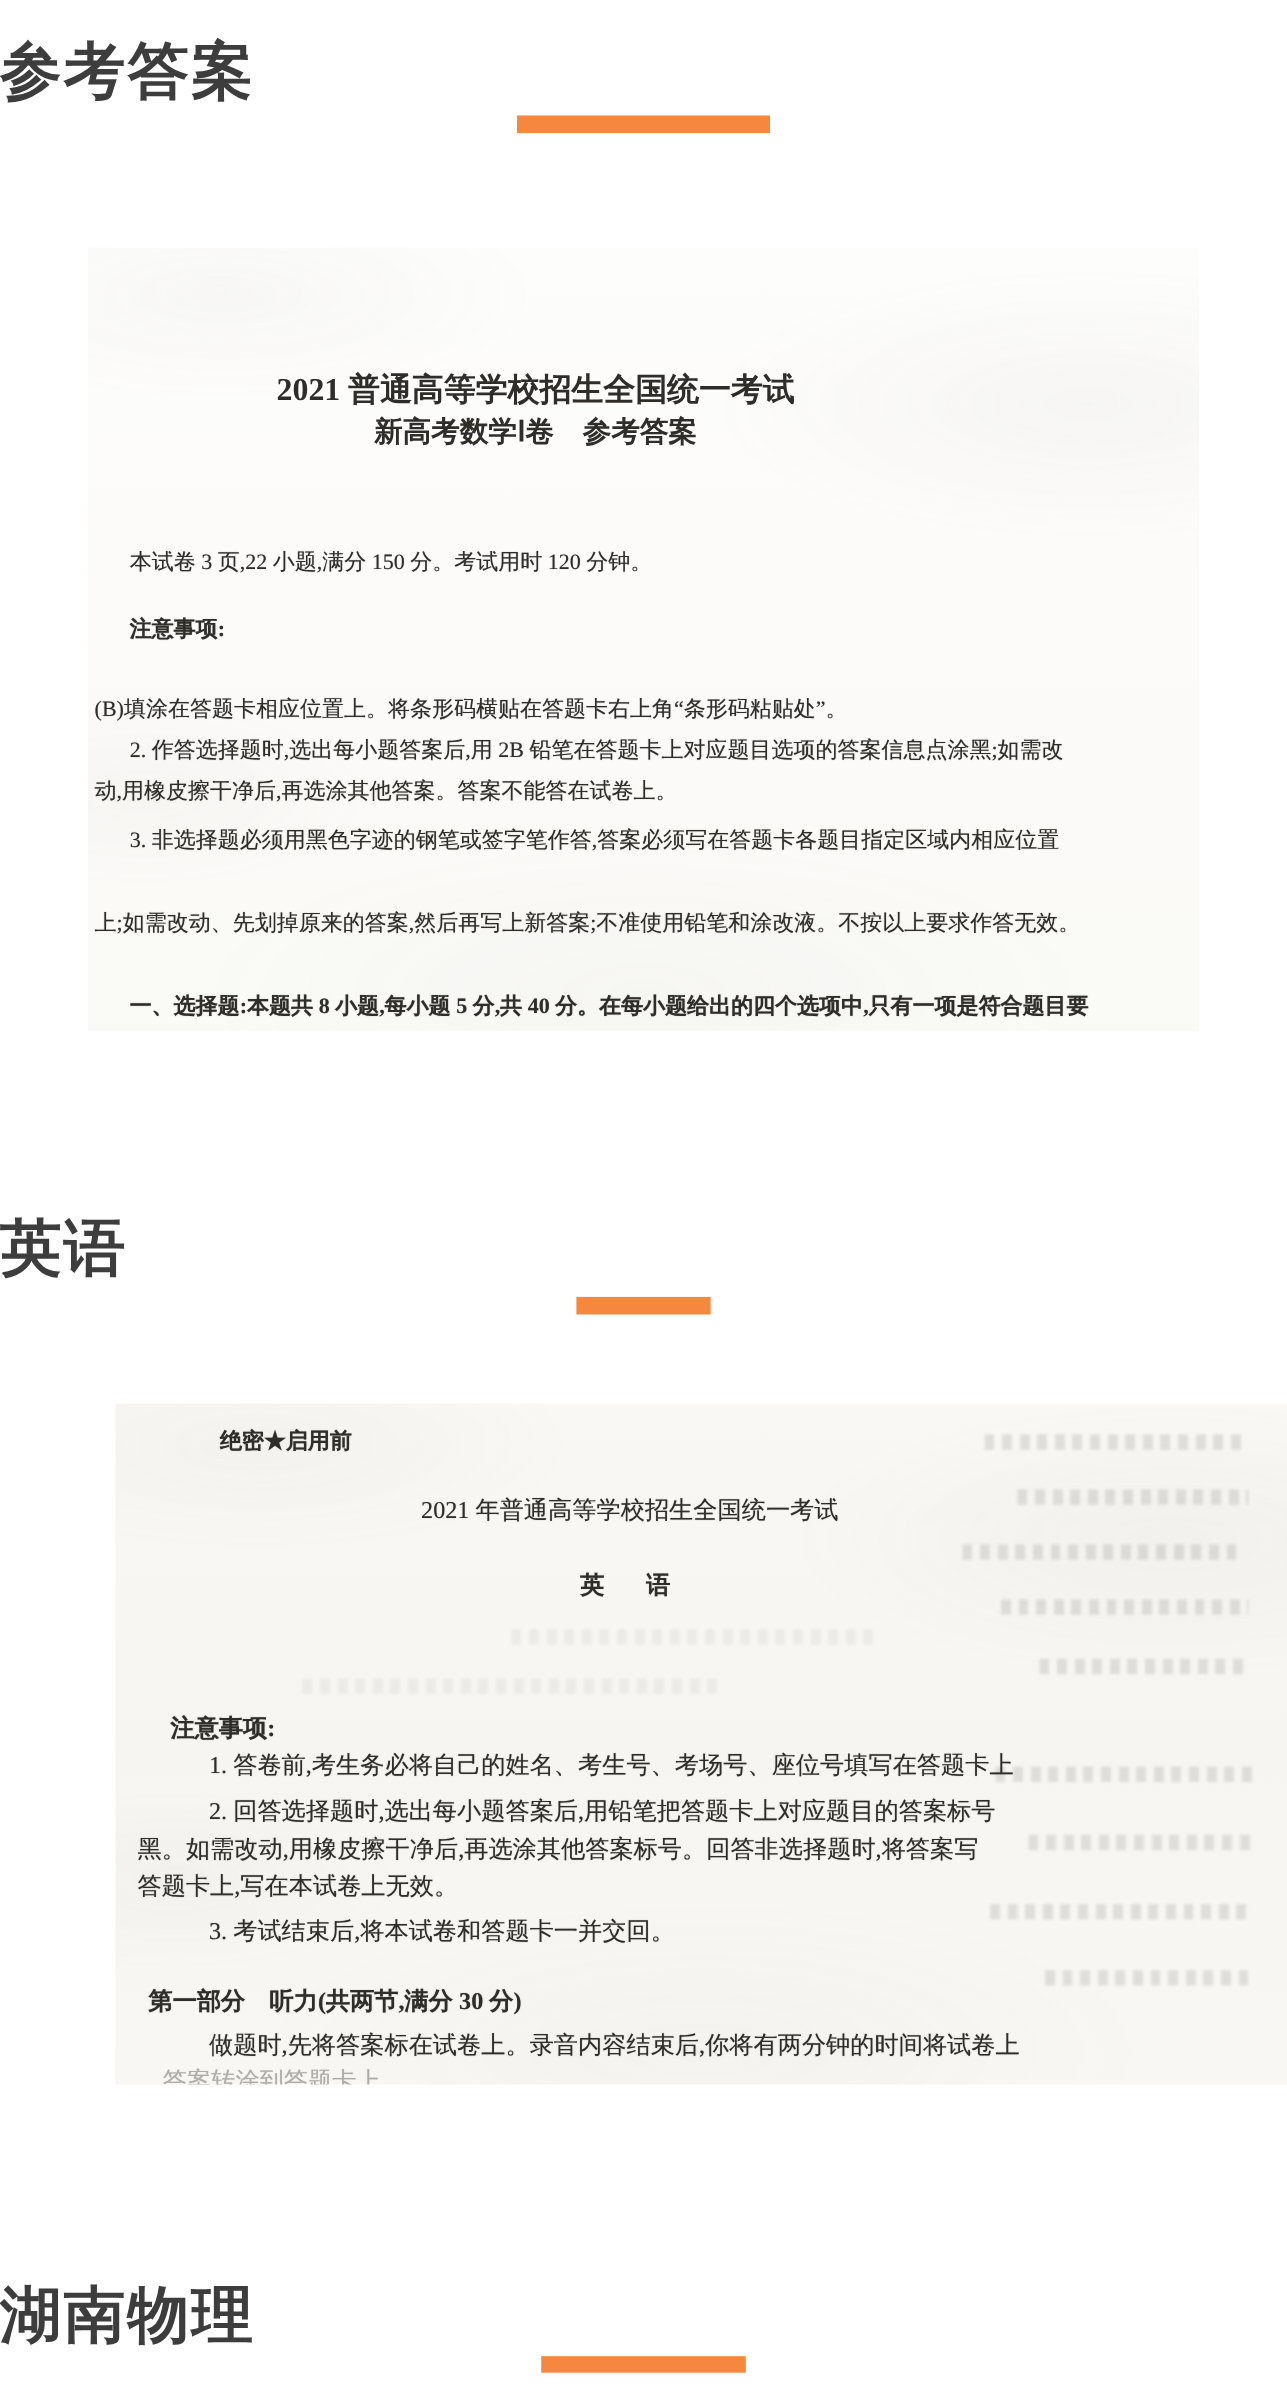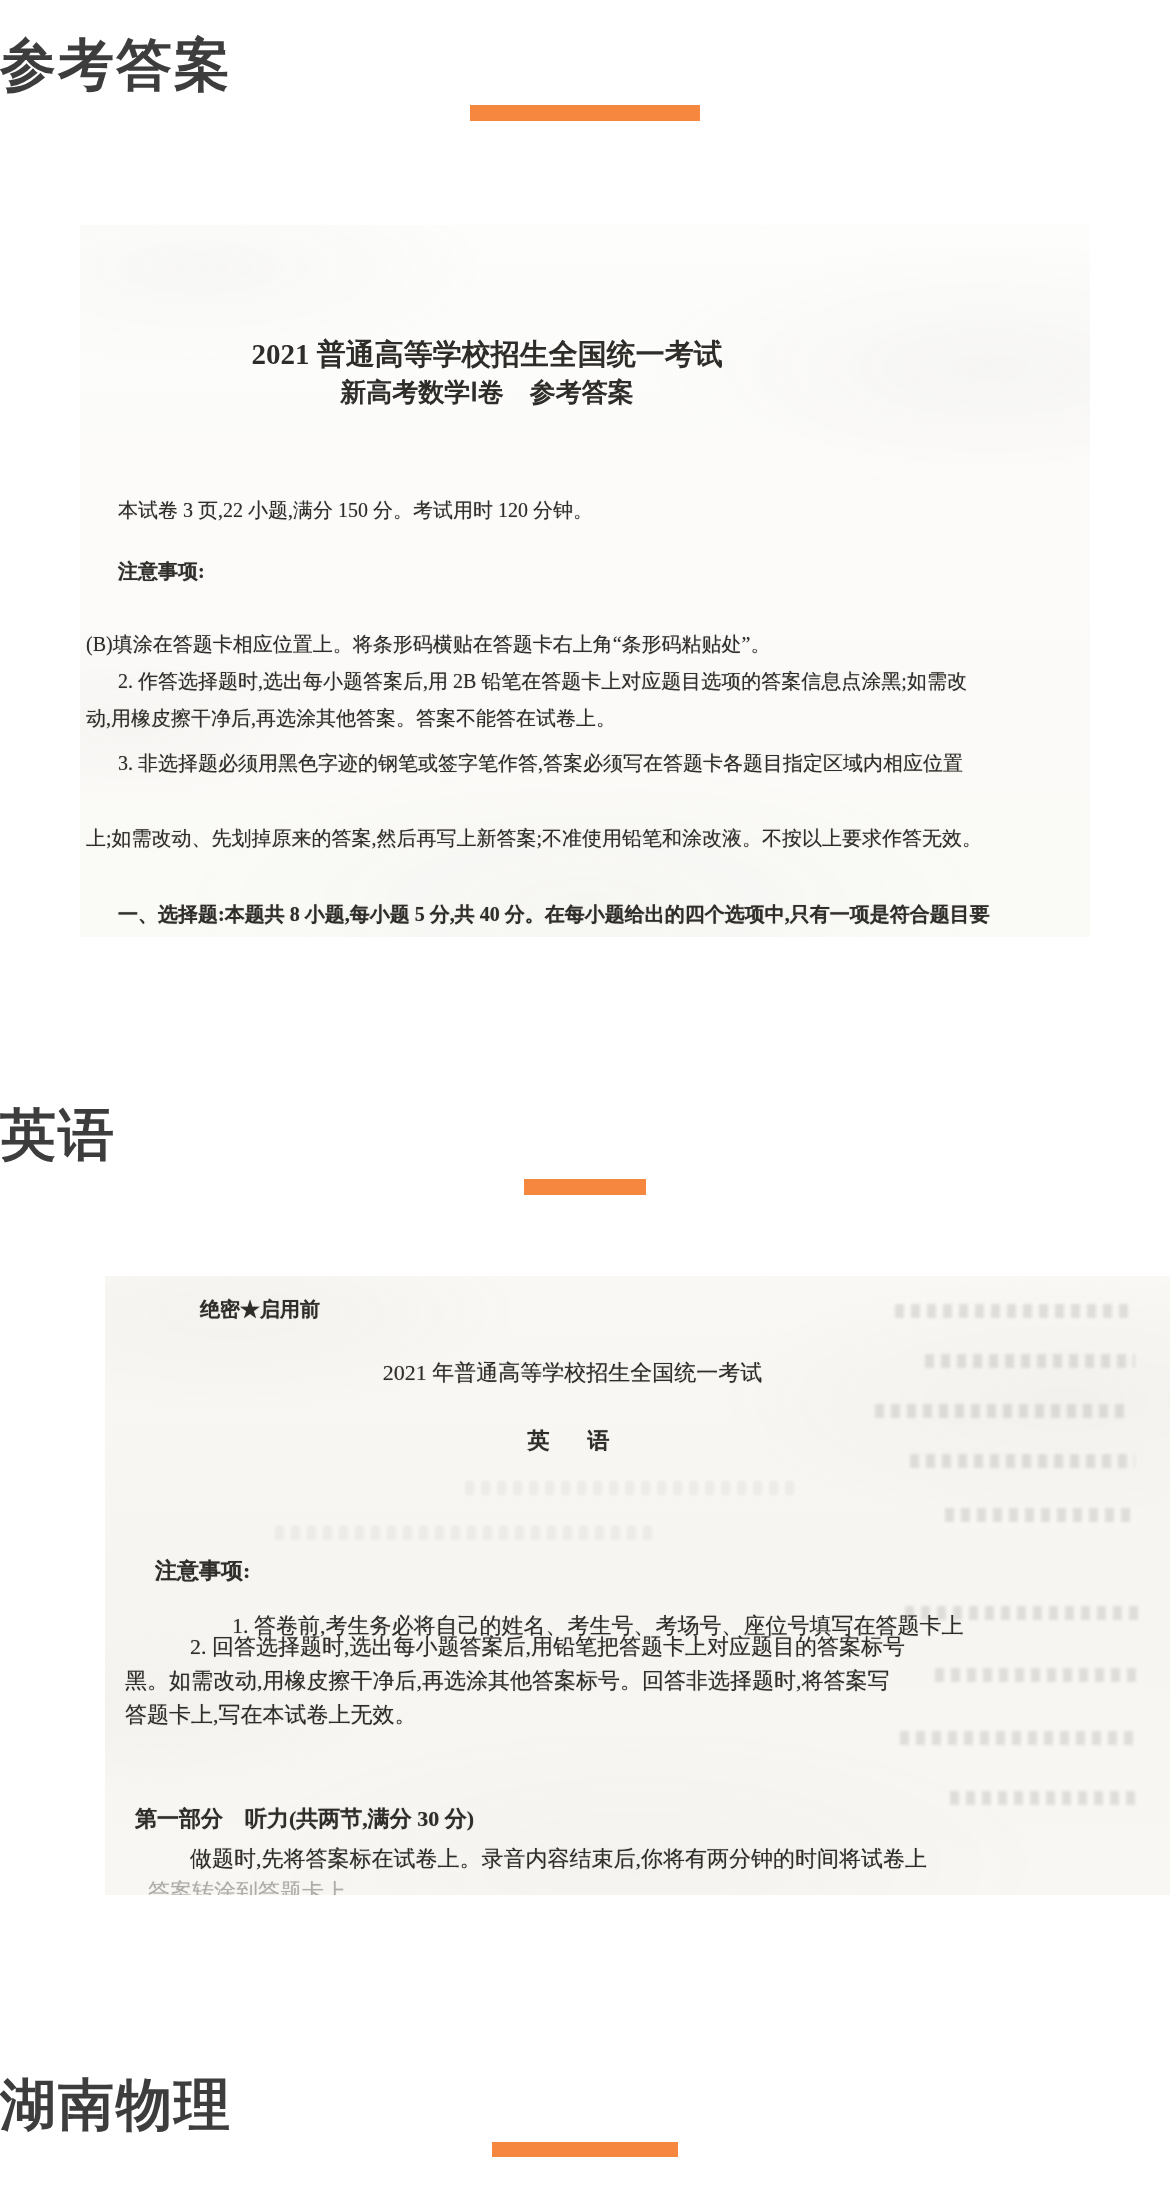--- a/index.html
+++ b/index.html
@@ -93,24 +93,25 @@
     <div class="bleed" style="top:250px;left:170px;width:380px;opacity:.14;"></div>
     <div class="bleed" style="top:205px;left:360px;width:330px;opacity:.14;"></div>
 
     <div class="line bold" style="top:20px;left:95px;font-size:20px;">绝密★启用前</div>
 
     <div class="doc-title t1 line" style="white-space:nowrap;">2021 年普通高等学校招生全国统一考试</div>
     <div class="doc-title subject line">英　语</div>
 
     <div class="line bold" style="top:280px;left:50px;">注意事项:</div>
 
-    <div class="line indent" style="top:335px;margin-left:42px;">1. 答卷前,考生务必将自己的姓名、考生号、考场号、座位号填写在答题卡上</div>
+    <div class="line indent" style="top:314px;">1. 答卷前,考生务必将自己的姓名、考生号、考场号、座位号填写在答题卡上</div>
     <div class="line indent" style="top:356px;">2. 回答选择题时,选出每小题答案后,用铅笔把答题卡上对应题目的答案标号</div>
     <div class="line flush" style="top:390px;">黑。如需改动,用橡皮擦干净后,再选涂其他答案标号。回答非选择题时,将答案写</div>
     <div class="line flush" style="top:424px;">答题卡上,写在本试卷上无效。</div>
+    <div class="line indent" style="top:465px;">3. 考试结束后,将本试卷和答题卡一并交回。</div>
 
     <div class="line bold" style="top:528px;left:30px;">第一部分　听力(共两节,满分 30 分)</div>
     <div class="line indent" style="top:568px;">做题时,先将答案标在试卷上。录音内容结束后,你将有两分钟的时间将试卷上</div>
     <div class="line flush faded" style="top:601px;margin-left:23px;">答案转涂到答题卡上。</div>
   </div>
 
   <div class="sec-header" style="top:2068px;">湖南物理</div>
   <div class="accent-bar" style="top: 2142px; width: 186px; height: 15px; background: rgb(246, 135, 62);"></div>
 
 </div>

